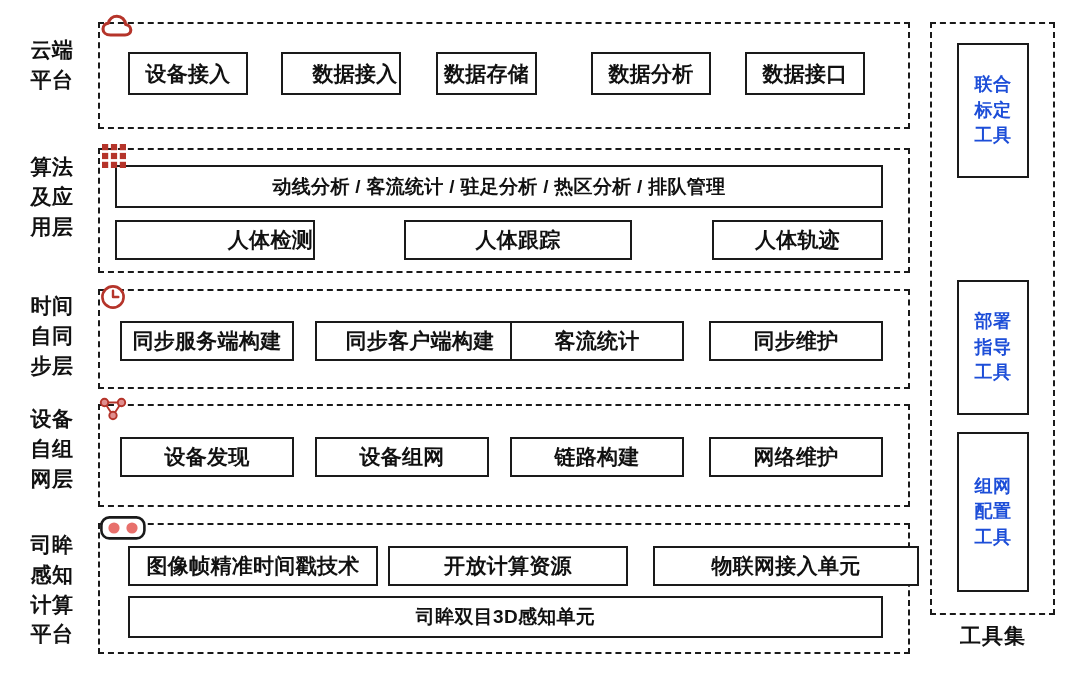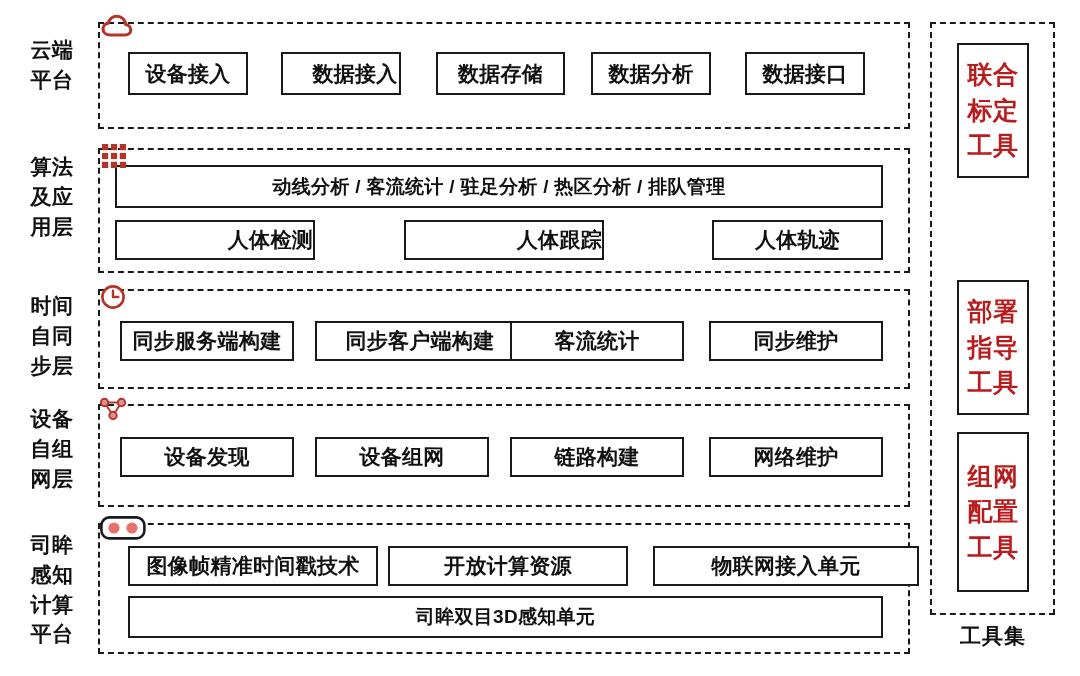--- a/index.html
+++ b/index.html
@@ -73,25 +73,25 @@
   }
   .tool-box {
     position: absolute;
     box-sizing: border-box;
     border: 2px solid #1a1a1a;
     background: #ffffff;
     display: flex;
     align-items: center;
     justify-content: center;
     text-align: center;
-    font-size: 25px;
+    font-size: 18px;
     font-weight: 700;
     line-height: 1.42;
     letter-spacing: 0.5px;
-    color: #b91c1c;
+    color: #1d4ed8;
   }
   #toolset-caption {
     position: absolute;
     width: 150px;
     text-align: center;
     font-size: 21px;
     font-weight: 700;
     letter-spacing: 1px;
     color: #111111;
   }
@@ -110,21 +110,21 @@
     <svg width="32" height="26" viewBox="0 0 32 26">
       <path d="M9.5 22 C4.6 22 2 19.2 2 15.9 C2 12.9 4.3 10.4 7.4 10.1 C8.3 6.1 11.7 3.2 15.9 3.2 C20.6 3.2 24.4 6.9 24.6 11.5 C27.6 11.9 29.8 14.3 29.8 17.1 C29.8 20 27.3 22 24 22 Z" fill="none" stroke="#b5342a" stroke-width="3.1" stroke-linejoin="round"></path>
     </svg>
   </div>
   <div class="item" style="left:128px; top:52px; width:120px; height:43px;">
     <span>设备接入</span>
   </div>
   <div class="item" style="left:281px; top:52px; width:120px; height:43px;padding-left:28px;">
     <span>数据接入</span>
   </div>
-  <div class="item" style="left:436px; top:52px; width:129px; height:43px;">
+  <div class="item" style="left:436px; top:52px; width:101px; height:43px;">
     <span>数据存储</span>
   </div>
   <div class="item" style="left:591px; top:52px; width:120px; height:43px;">
     <span>数据分析</span>
   </div>
   <div class="item" style="left:745px; top:52px; width:120px; height:43px;">
     <span>数据接口</span>
   </div>
 
   <div class="layer-label" style="top:152px;">
@@ -145,21 +145,21 @@
       <rect x="9.9" y="18.8" width="6.2" height="6.2" fill="#b5342a"></rect>
       <rect x="18.8" y="18.8" width="6.2" height="6.2" fill="#b5342a"></rect>
     </svg>
   </div>
   <div class="item wide" style="left:115px; top:165px; width:768px; height:43px;">
     <span>动线分析 / 客流统计 / 驻足分析 / 热区分析 / 排队管理</span>
   </div>
   <div class="item" style="left:115px; top:220px; width:200px; height:40px;justify-content:flex-end;">
     <span>人体检测</span>
   </div>
-  <div class="item" style="left:404px; top:220px; width:200px; height:40px;justify-content:flex-end;">
+  <div class="item" style="left:404px; top:220px; width:228px; height:40px;">
     <span>人体跟踪</span>
   </div>
   <div class="item" style="left:712px; top:220px; width:171px; height:40px;">
     <span>人体轨迹</span>
   </div>
 
   <div class="layer-label" style="top:291px;">
     <div>时间</div>
     <div>自同</div>
     <div>步层</div>

